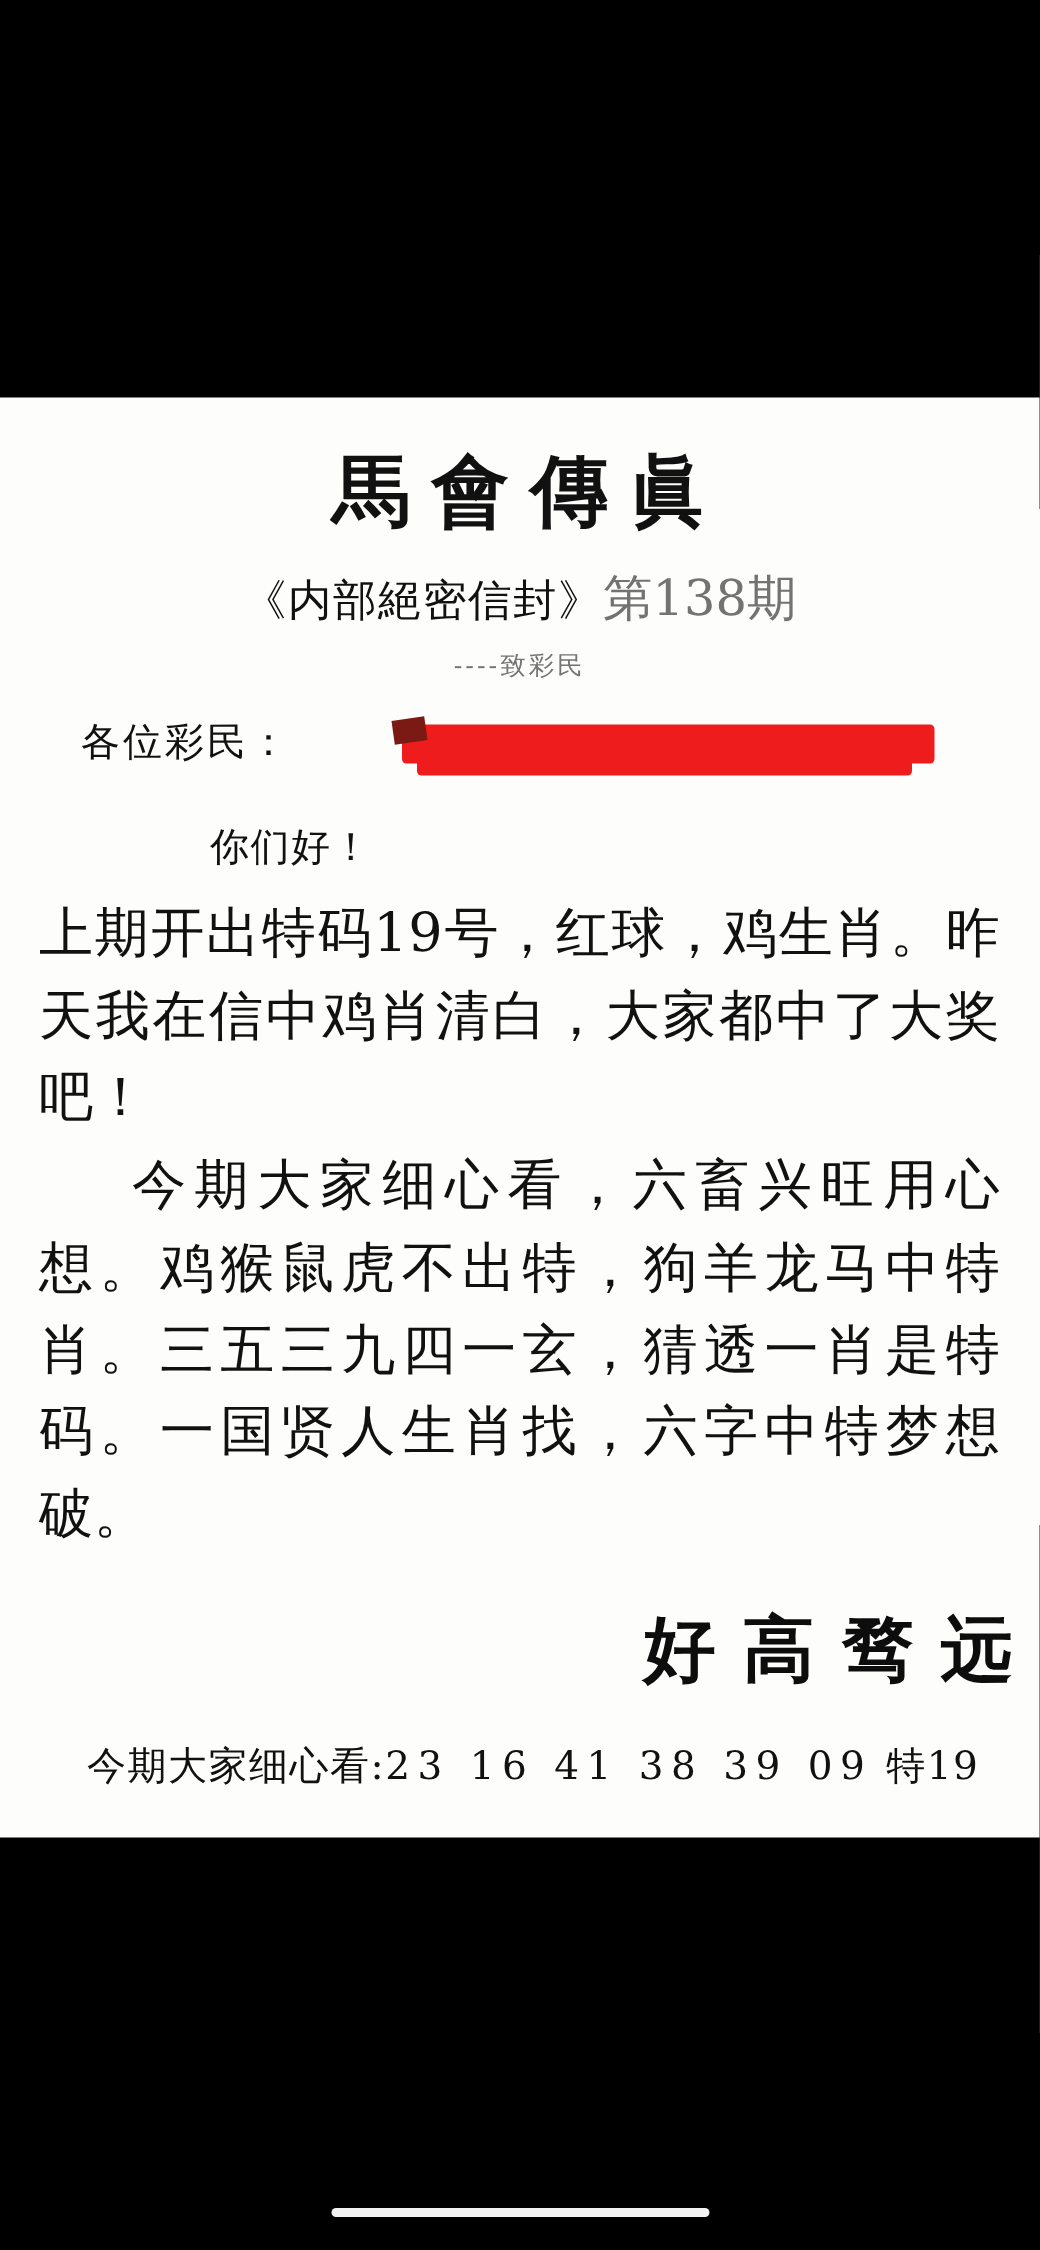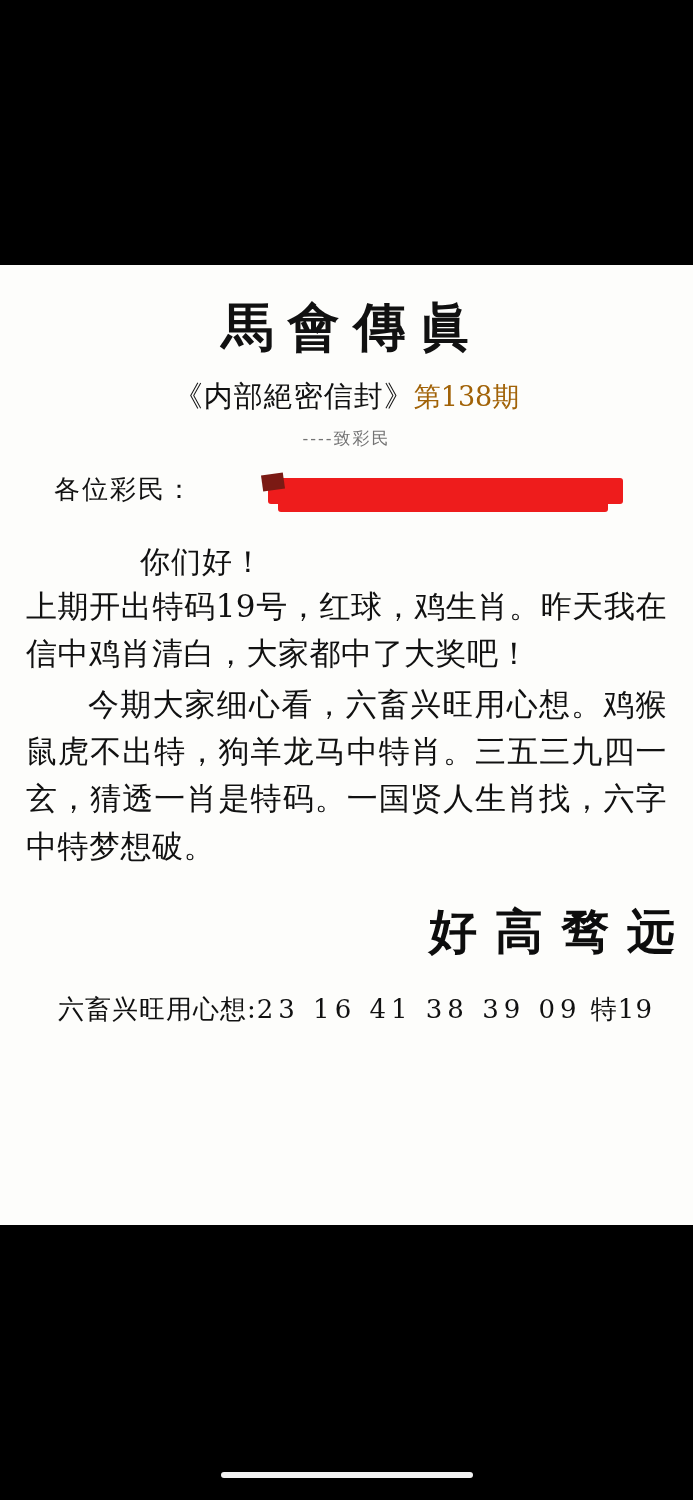--- a/index.html
+++ b/index.html
@@ -54,22 +54,22 @@
     margin-top: 14px;
   }
   .title-sub {
     font-family: "DejaVu Serif", serif;
     font-size: 29px;
     color: #111111;
     letter-spacing: 1px;
   }
   .issue {
     font-family: "DejaVu Serif", serif;
-    font-size: 27px;
-    color: #a16207;
+    font-size: 33px;
+    color: #737373;
     font-weight: 500;
   }
   .dedication {
     text-align: center;
     font-family: "DejaVu Serif", serif;
     font-size: 17px;
     color: #737373;
     margin-top: 10px;
     letter-spacing: 2px;
   }
@@ -109,32 +109,33 @@
     position: absolute;
     left: -6px;
     top: -4px;
     width: 22px;
     height: 16px;
     background: #7b1a14;
     transform: rotate(-8deg);
   }
   .greeting {
     font-family: "DejaVu Serif", serif;
-    font-size: 30px;
+    font-size: 26px;
     color: #111111;
     padding-left: 140px;
     margin-top: 24px;
     letter-spacing: 1px;
   }
   .body-text {
     font-family: "DejaVu Serif", serif;
-    font-size: 31px;
+    font-size: 36px;
     line-height: 1.52;
     color: #111111;
     padding: 0 26px 0 26px;
+    margin-top: 14px;
     letter-spacing: 0.5px;
     text-align: justify;
   }
   .body-text p {
     margin: 0 0 4px 0;
   }
   .body-text p.indent {
     text-indent: 62px;
   }
   .slogan {
@@ -196,20 +197,20 @@
       <div class="greeting">你们好！</div>
 
       <div class="body-text">
         <p>上期开出特码19号，红球，鸡生肖。昨天我在信中鸡肖清白，大家都中了大奖吧！</p>
         <p class="indent">今期大家细心看，六畜兴旺用心想。鸡猴鼠虎不出特，狗羊龙马中特肖。三五三九四一玄，猜透一肖是特码。一国贤人生肖找，六字中特梦想破。</p>
       </div>
 
       <div class="slogan">好高骛远</div>
 
       <div class="result-line">
-        <span>六畜兴旺用心想:</span><span class="nums">23  16  41  38  39  09</span>&nbsp;<span>特</span><span>19</span>
+        <span>今期大家细心看:</span><span class="nums">23  16  41  38  39  09</span>&nbsp;<span>特</span><span>19</span>
       </div>
 
     </div>
   </div>
 
   <div class="home-indicator"></div>
 </div>
 
 </body></html>

